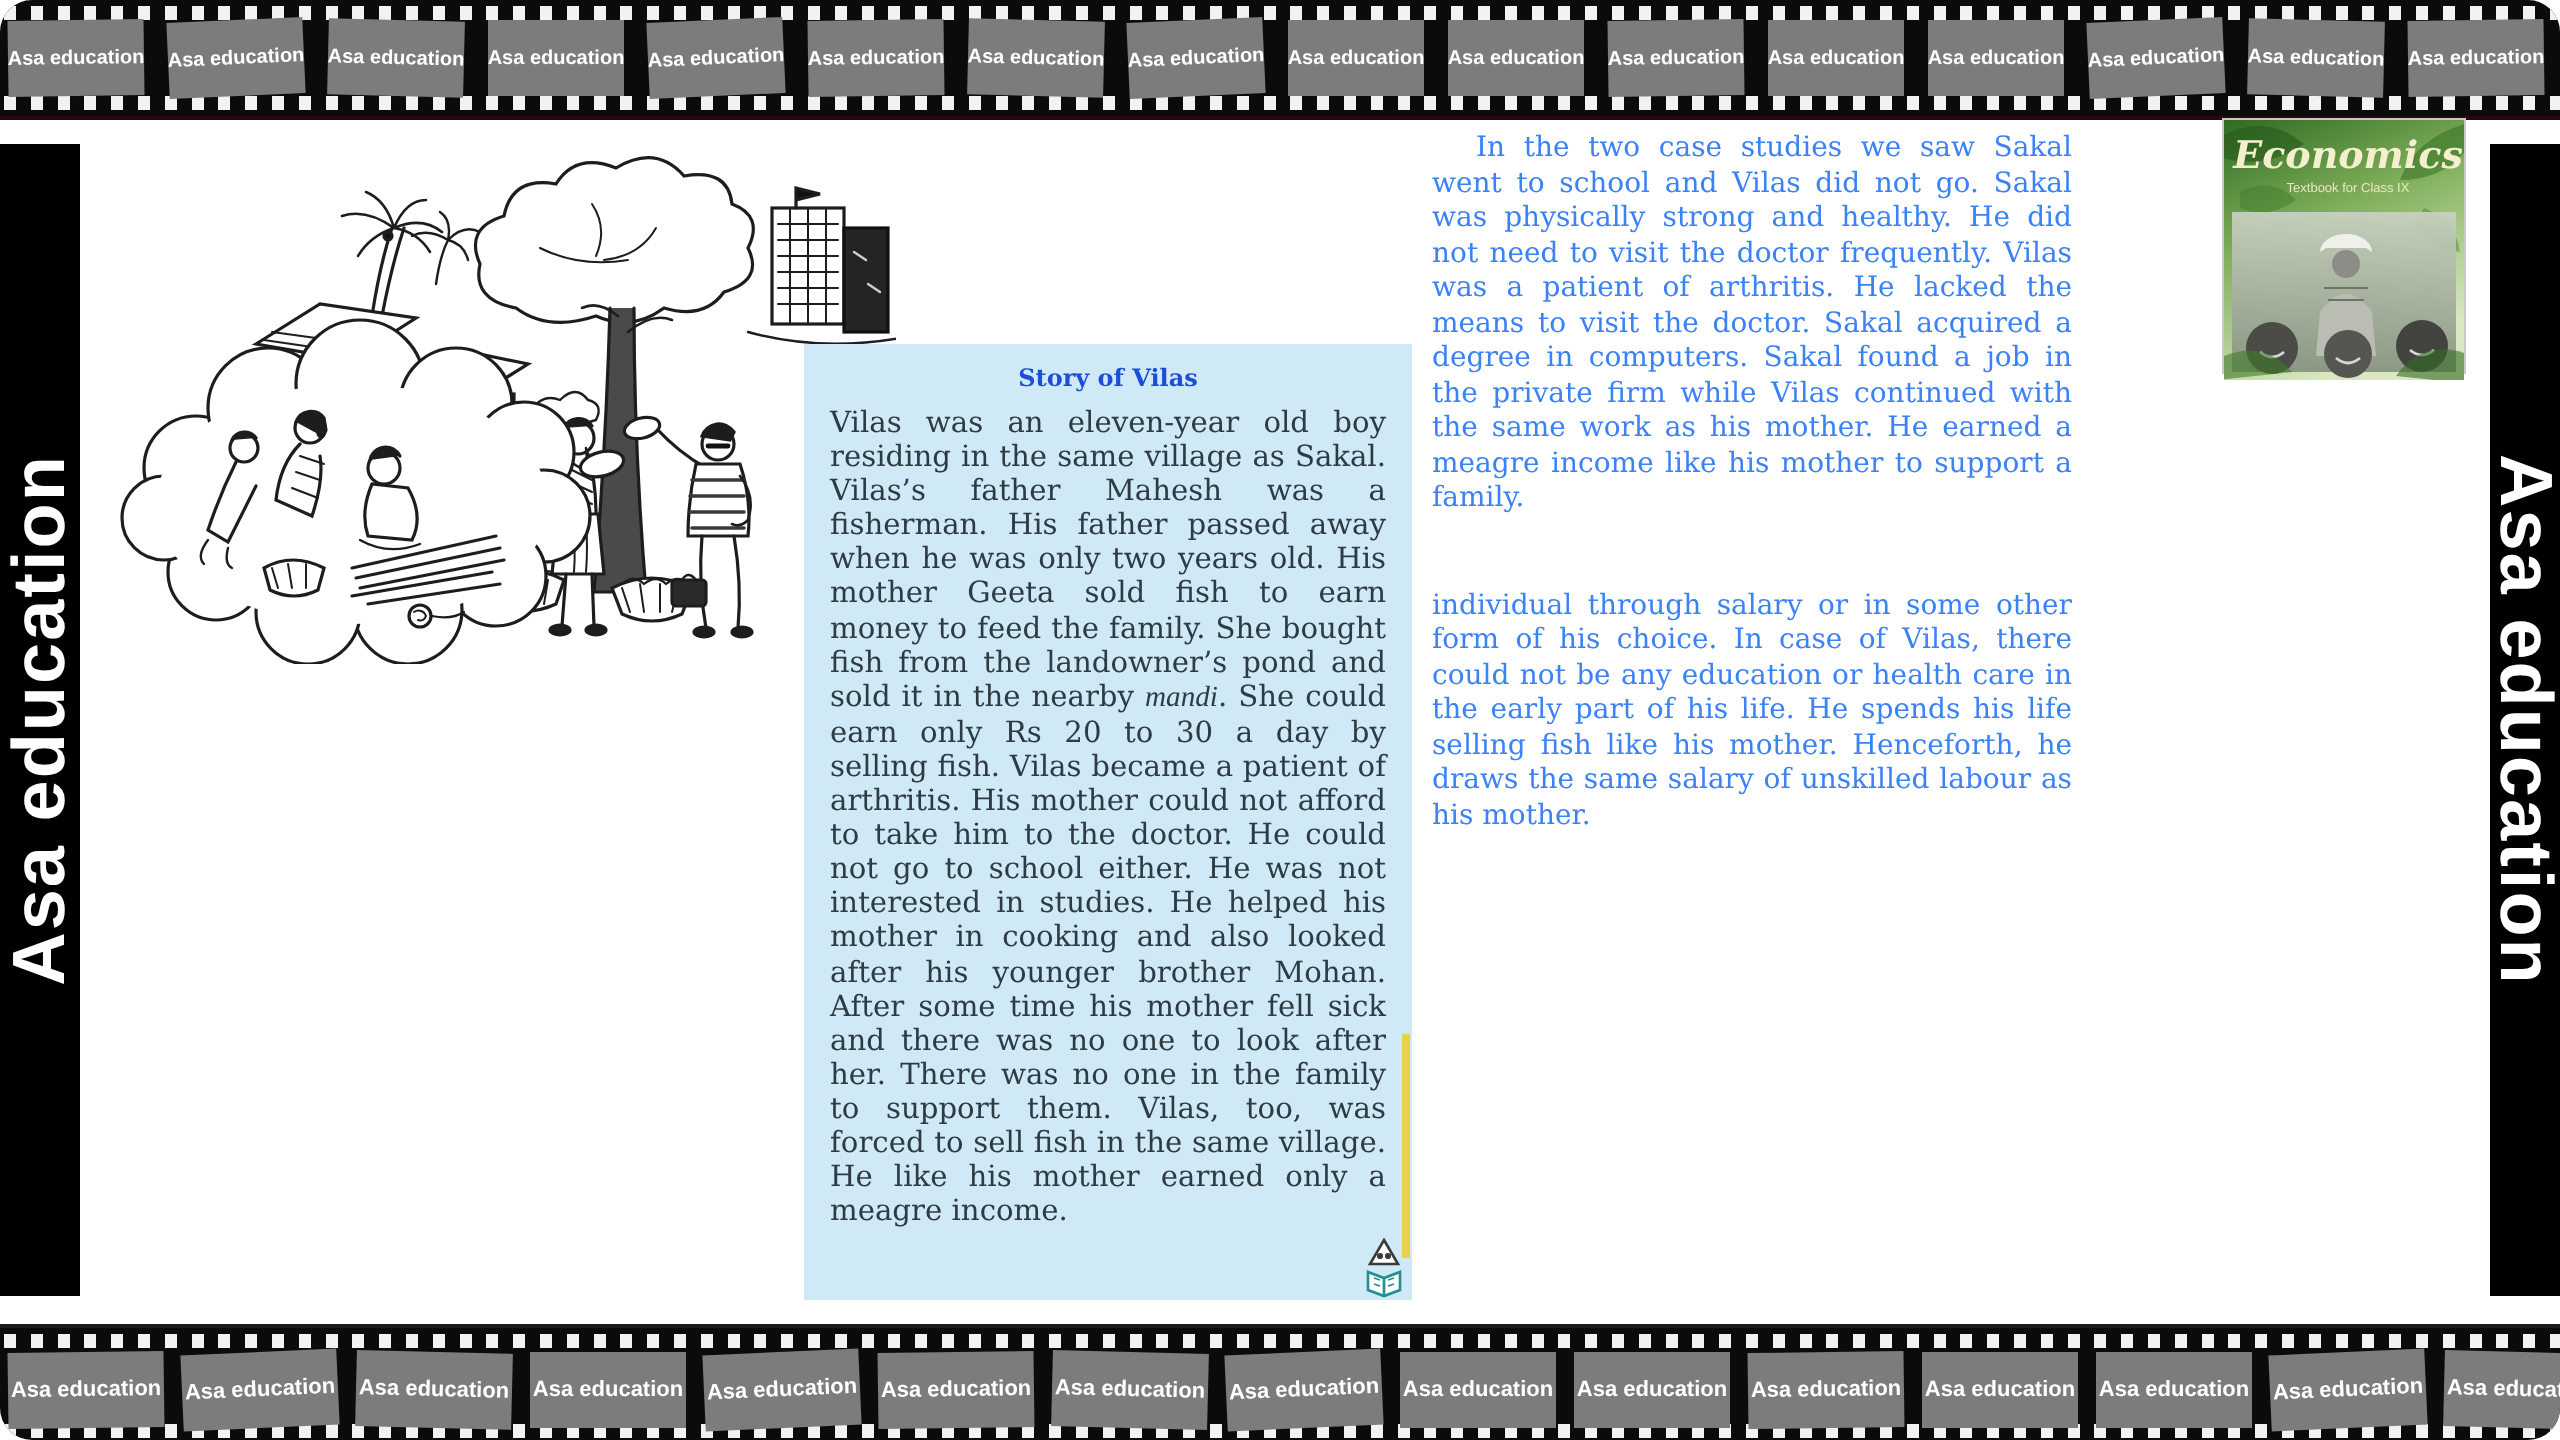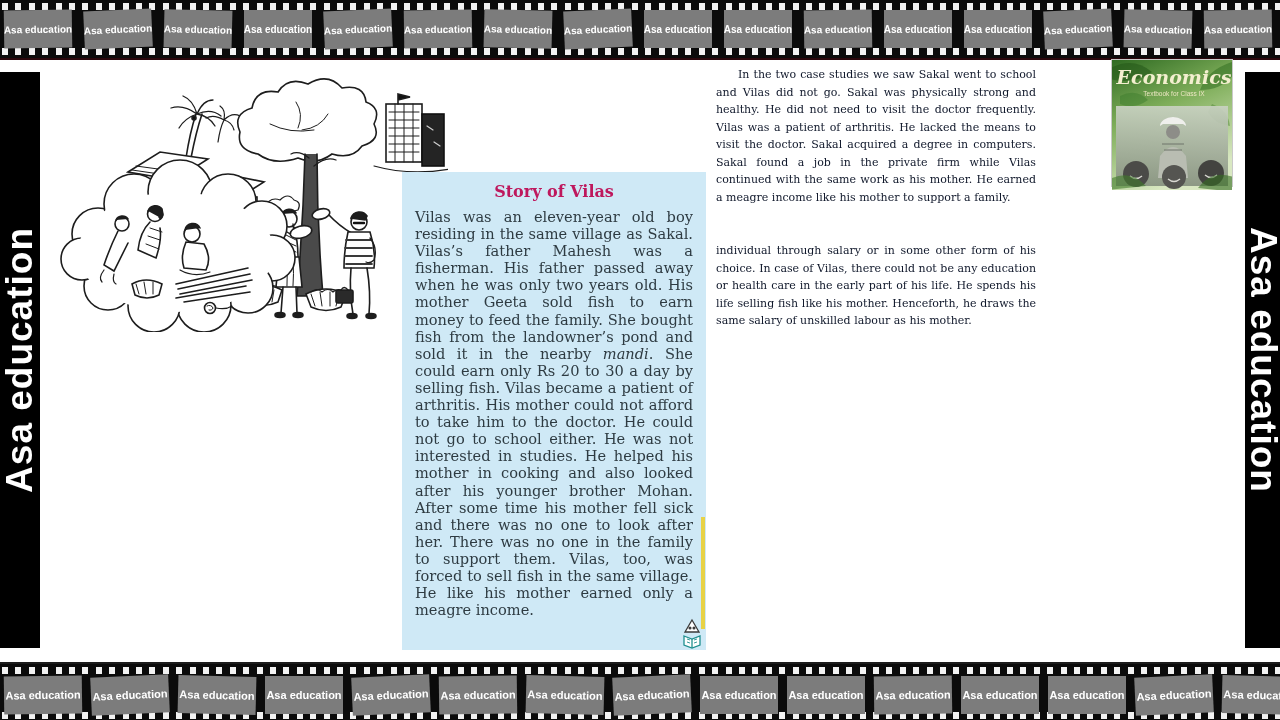--- a/index.html
+++ b/index.html
@@ -1,17 +1,17 @@
 <!DOCTYPE html>
 <html><head>
 <meta charset="utf-8">
 <style>
   html,body{margin:0;padding:0;background:#ffffff;}
   .stage{position:relative;width:1280px;height:720px;background:#ffffff;overflow:hidden;
-         font-family:"DejaVu Serif",serif;}
+         font-family:"DejaVu Serif",serif;border-radius:16px;}
 
   
   .film-strip{position:absolute;left:0;width:1280px;background:#0b0b0b;overflow:hidden;}
   .film-strip.top{top:0;height:58px;border-bottom:2px solid #2b070c;}
   .film-strip.bottom{top:662px;height:58px;border-top:2px solid #1c1c1c;}
   .holes{position:absolute;left:2px;right:0;height:7px;
          background-image:repeating-linear-gradient(90deg,#f2f2f2 0 6px,transparent 6px 13.4px);}
   .holes.h-top{top:3px;} .holes.h-bot{bottom:3px;}
   .frames{position:absolute;left:4px;display:flex;}
   .film-strip.top .frames{top:10px;gap:12px;}
@@ -33,30 +33,30 @@
   .side-label{color:#fff;font-family:"Liberation Sans",sans-serif;font-weight:bold;
               font-size:37px;letter-spacing:1px;writing-mode:vertical-rl;white-space:nowrap;}
   .side-bar.left .side-label{transform:rotate(180deg);}
 
   
   .illustration{position:absolute;left:58px;top:62px;width:390px;height:270px;}
 
   
   .story-box{position:absolute;left:402px;top:172px;width:304px;height:478px;
              background:#cfe9f6;box-sizing:border-box;padding:10px 13px 8px 13px;}
-  .story-title{text-align:center;font-weight:bold;font-size:16px;color:#be185d;
+  .story-title{text-align:center;font-weight:bold;font-size:12px;color:#1d4ed8;
                margin:0 0 7px 0;}
   .story-body{font-size:14.6px;line-height:17.1px;color:#2e3b42;text-align:justify;margin:0;}
-  .story-body .it{font-style:italic;}
+  .story-body .it{font-style:italic;font-family:Liberation Serif, serif;}
   .highlight-line{position:absolute;right:1px;top:345px;width:4px;height:112px;background:#e8d247;}
   .doodle{position:absolute;right:3px;bottom:0px;width:22px;height:32px;}
 
   
   .right-col{position:absolute;left:716px;top:66px;width:320px;}
-  .right-col p{margin:0;font-size:11px;line-height:17.5px;color:#0f172a;text-align:justify;}
+  .right-col p{margin:0;font-size:14px;line-height:17.5px;color:#3b82f6;text-align:justify;}
   .right-col p.indent{text-indent:22px;}
   .right-col p.gap-before{margin-top:36px;}
 
   
   .book-cover{position:absolute;left:1112px;top:60px;width:120px;height:126px;
               box-shadow:0 0 0 1px #c9c9c9;}
 </style>
 </head>
 <body>
 

